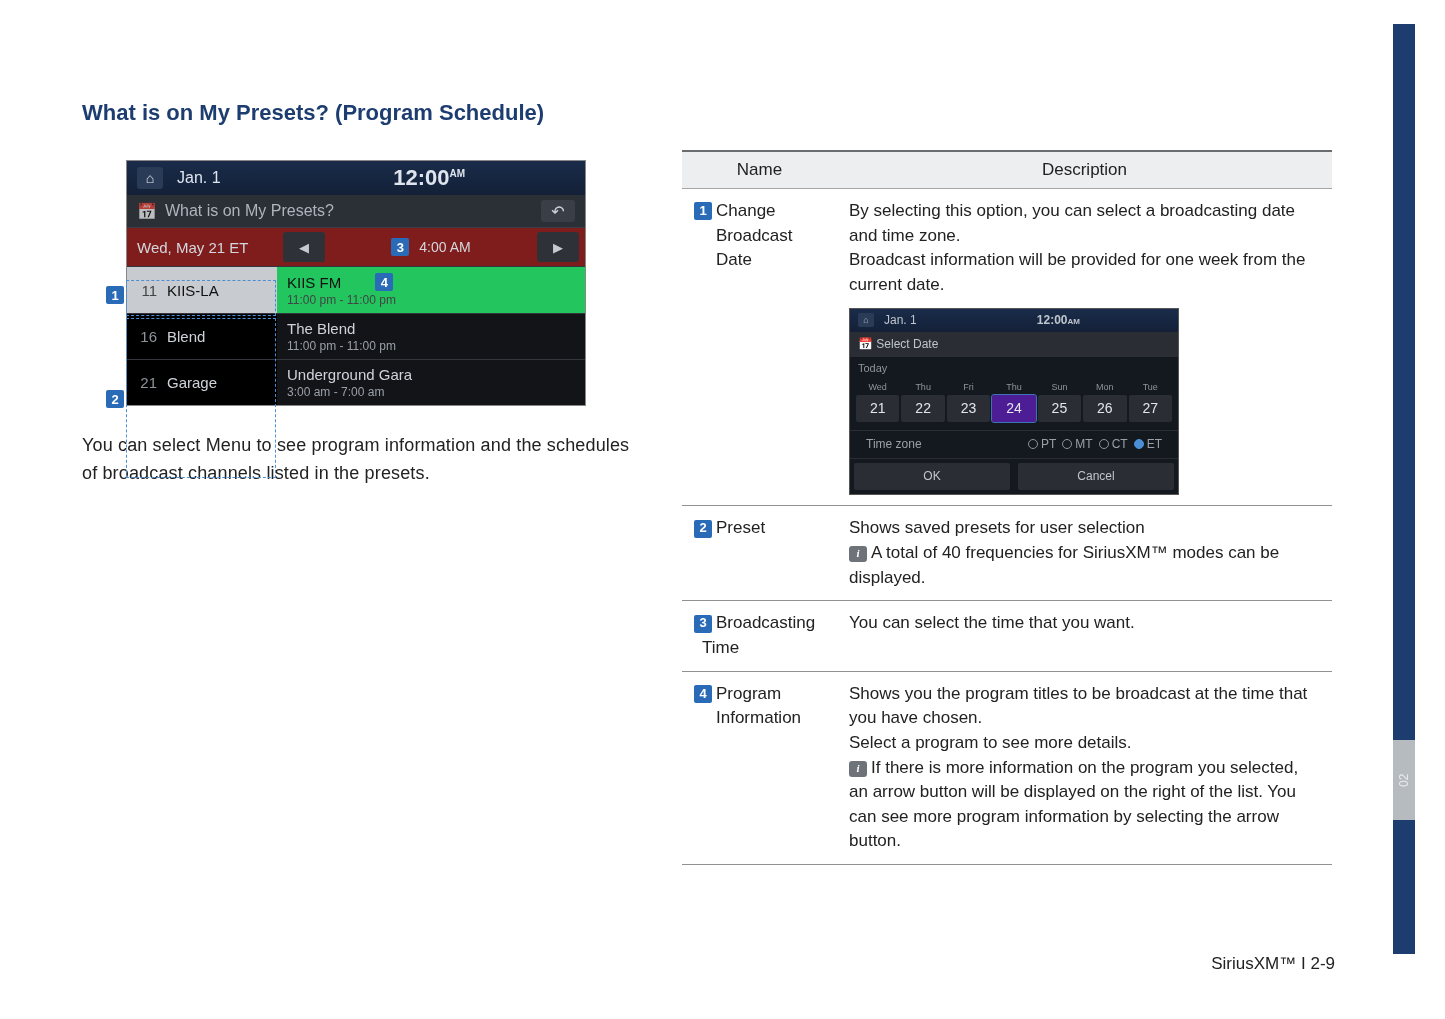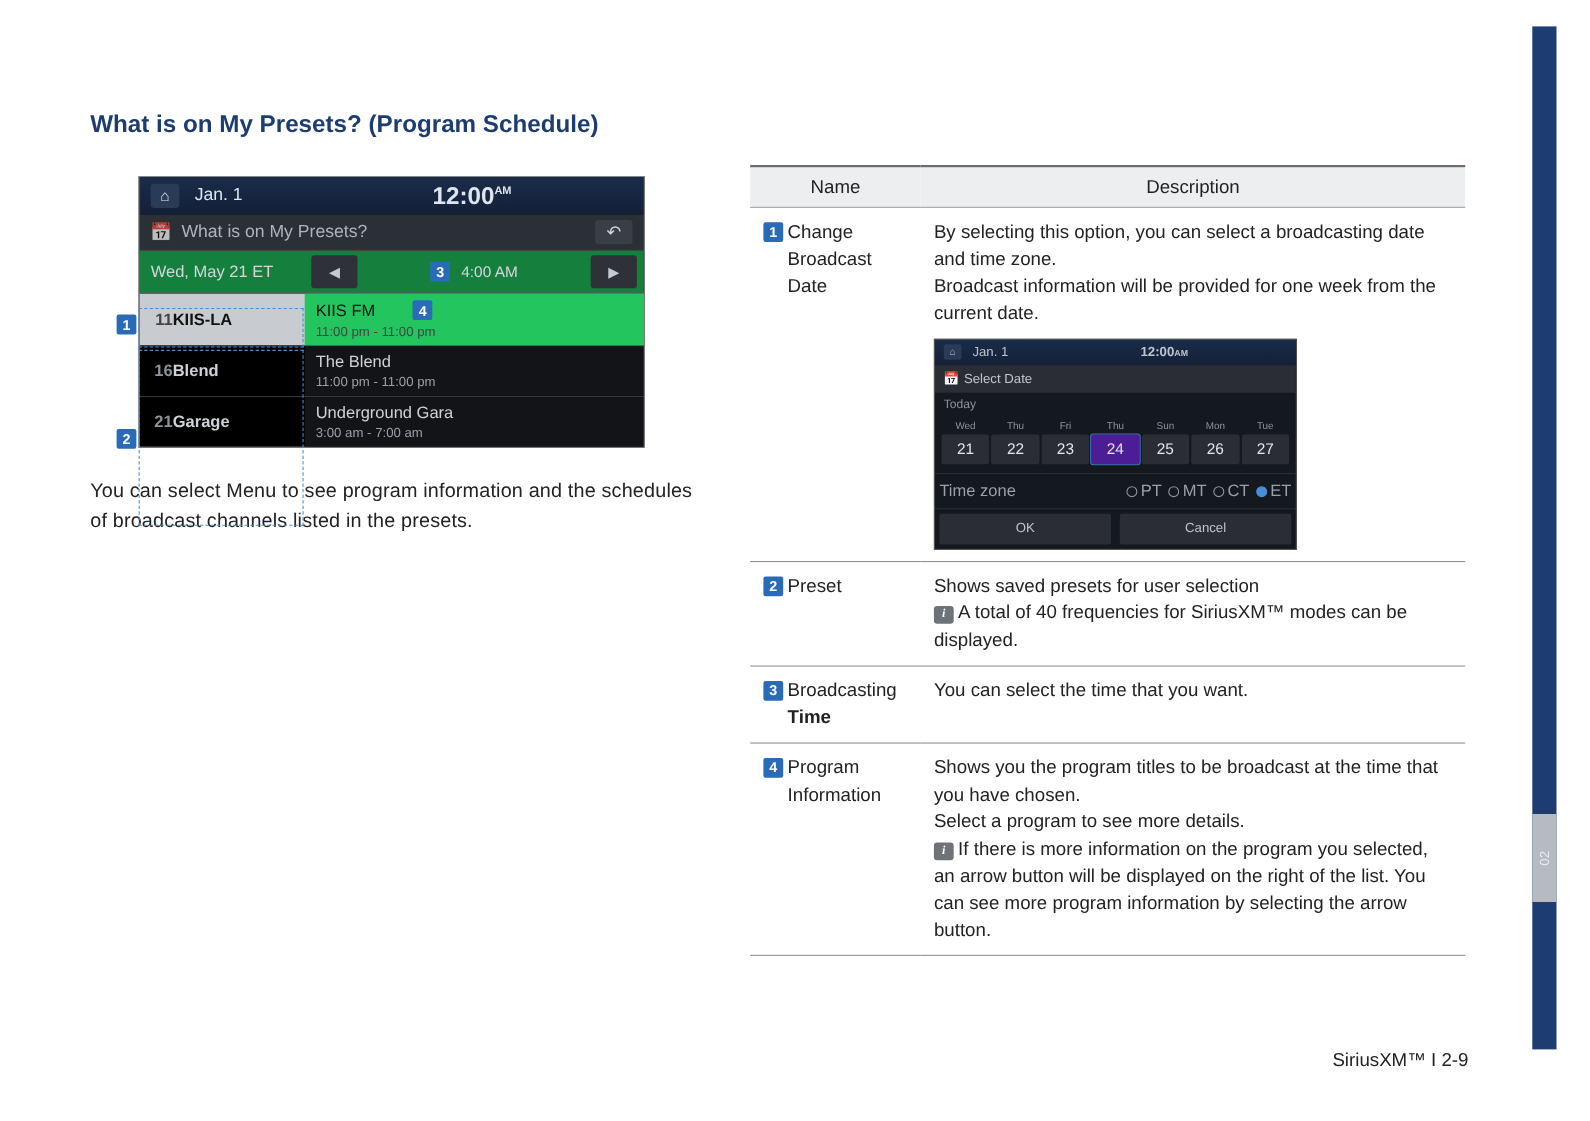--- a/index.html
+++ b/index.html
@@ -21,27 +21,27 @@
   
   .device { width: 460px; margin-left: 44px; border: 1px solid #888; background:#000; font-size:14px; color:#c8ccd2; }
   .dev-top { background: linear-gradient(#1a2c4a,#132037); color:#dfe5ee; display:flex; align-items:center; gap:14px; padding:4px 10px; font-size:16px; }
   .dev-top .home { width:26px;height:22px;background:#2a3b57;border-radius:3px;display:flex;align-items:center;justify-content:center;color:#dfe5ee;font-size:14px;}
   .dev-top .clock { margin-left:auto; margin-right:110px; font-size:22px; font-weight:bold;}
   .dev-top .ampm{font-size:10px;vertical-align:super;}
   .dev-sub { background:#2b2f36; display:flex; align-items:center; padding:5px 10px; gap:8px; color:#aeb4bd; font-size:16px;}
   .dev-sub .cal{opacity:.7;}
   .dev-sub .back{margin-left:auto;width:34px;height:22px;background:#3a3f47;border-radius:3px;display:flex;align-items:center;justify-content:center;color:#cfd3d9;}
 
-  .dev-row1 { display:flex; align-items:center; background:#15803d; border-top:1px solid #3a3e44;}
+  .dev-row1 { display:flex; align-items:center; background:#7f1d1d; border-top:1px solid #3a3e44;}
   .dev-row1 .datecell { flex:0 0 150px; padding:8px 10px; color:#d3d7dd; font-size:15px;}
   .dev-row1 .navbtn{width:42px;height:30px;margin:4px 6px;background:#2e3238;border-radius:3px;display:flex;align-items:center;justify-content:center;color:#c5cad0;font-size:13px;}
   .dev-row1 .timecell{flex:1;text-align:center;display:flex;align-items:center;justify-content:center;gap:6px;color:#d3d7dd;}
 
   .dev-list .r{display:flex;border-top:1px solid #33363c;}
-  .dev-list .r .ch{flex:0 0 150px;padding:8px 8px;display:flex;gap:0;align-items:center;color:#cfd3d9;font-size:15px;font-weight:bold;}
+  .dev-list .r .ch{flex:0 0 150px;padding:8px 8px;display:flex;gap:10px;align-items:center;color:#cfd3d9;font-size:15px;}
   .dev-list .r .ch .num{color:#8e949c;width:22px;text-align:right;}
   .dev-list .r .prog{flex:1;padding:6px 10px;color:#cfd3d9;font-size:15px;background:#121418;}
   .dev-list .r .prog .t{font-size:12px;color:#9aa0a8;margin-top:2px;}
   .dev-list .r:first-child{background:#c8ccd0;color:#111;}
   .dev-list .r:first-child .ch{color:#111;}
   .dev-list .r:first-child .ch .num{color:#444;}
   .dev-list .r:first-child .prog{background:#22c55e;color:#111;}
   .dev-list .r:first-child .prog .t{color:#444;}
 
   .callout { position:absolute; width:18px; height:18px; background:#2a6bb8; color:#fff; font-size:13px; font-weight:bold; display:flex;align-items:center;justify-content:center;border-radius:2px;}
@@ -62,21 +62,21 @@
   .mini .mtop{background:linear-gradient(#1a2c4a,#132037);display:flex;align-items:center;gap:10px;padding:3px 8px;}
   .mini .mtop .h{width:16px;height:14px;background:#2a3b57;border-radius:2px;display:flex;align-items:center;justify-content:center;font-size:9px;}
   .mini .mtop .mc{margin-left:auto;margin-right:90px;font-weight:bold;font-size:12px;}
   .mini .msub{background:#2a2e34;padding:4px 8px;font-size:12px;}
   .mini .today{padding:4px 8px 0;font-size:11px;color:#8e949c;}
   .mini .days{display:flex;gap:2px;padding:2px 6px;}
   .mini .day{flex:1;text-align:center;padding:2px 0;}
   .mini .day .dw{font-size:9px;color:#8e949c;}
   .mini .day .dn{background:#2a2e34;border-radius:2px;padding:3px 0;margin-top:1px;font-size:14px;color:#e2e5ea;}
   .mini .day.sel .dn{background:#4c1d95;outline:1px solid #3d74b8;}
-  .mini .tz{display:flex;align-items:center;gap:6px;padding:5px 4px;font-size:15px;color:#9aa0a8;border-top:1px solid #2a2e34;margin-top:4px;}
+  .mini .tz{display:flex;align-items:center;gap:6px;padding:5px 16px;font-size:12px;color:#9aa0a8;border-top:1px solid #2a2e34;margin-top:4px;}
   .mini .tz .radio{display:flex;align-items:center;gap:3px;}
   .mini .tz .dot{width:10px;height:10px;border-radius:50%;border:1px solid #8e949c;display:inline-block;}
   .mini .tz .dot.on{background:#4a8fd6;border-color:#4a8fd6;}
   .mini .mbtm{display:flex;border-top:1px solid #2a2e34;}
   .mini .mbtm div{flex:1;text-align:center;padding:5px;background:#2a2e34;font-size:12px;margin:4px;border-radius:2px;}
 
   .footer { position:absolute; bottom:45px; right:110px; font-size:17px; color:#222;}
 </style>
 </head>
 <body>
@@ -231,21 +231,21 @@
 
           <tr>
             <td><span class="numbadge">2</span><span>Preset</span></td>
             <td>
               <div>Shows saved presets for user selection</div>
               <div><span class="infobadge">i</span><span>A total of 40 frequencies for SiriusXM™ modes can be displayed.</span></div>
             </td>
           </tr>
 
           <tr>
-            <td><span class="numbadge">3</span><span>Broadcasting</span><br><span style="margin-left:22px;display:inline-block;font-weight:bold;">Time</span></td>
+            <td><span class="numbadge">3</span><span>Broadcasting</span><br><span style="margin-left:8px;display:inline-block;">Time</span></td>
             <td>
                 <div>You can select the time that you want.</div>
               </td>
           </tr>
 
           <tr>
             <td><span class="numbadge">4</span><span>Program</span><br><span style="margin-left:22px;display:inline-block;">Information</span></td>
             <td>
               <div>Shows you the program titles to be broadcast at the time that you have chosen.</div>
               <div>Select a program to see more details.</div>

